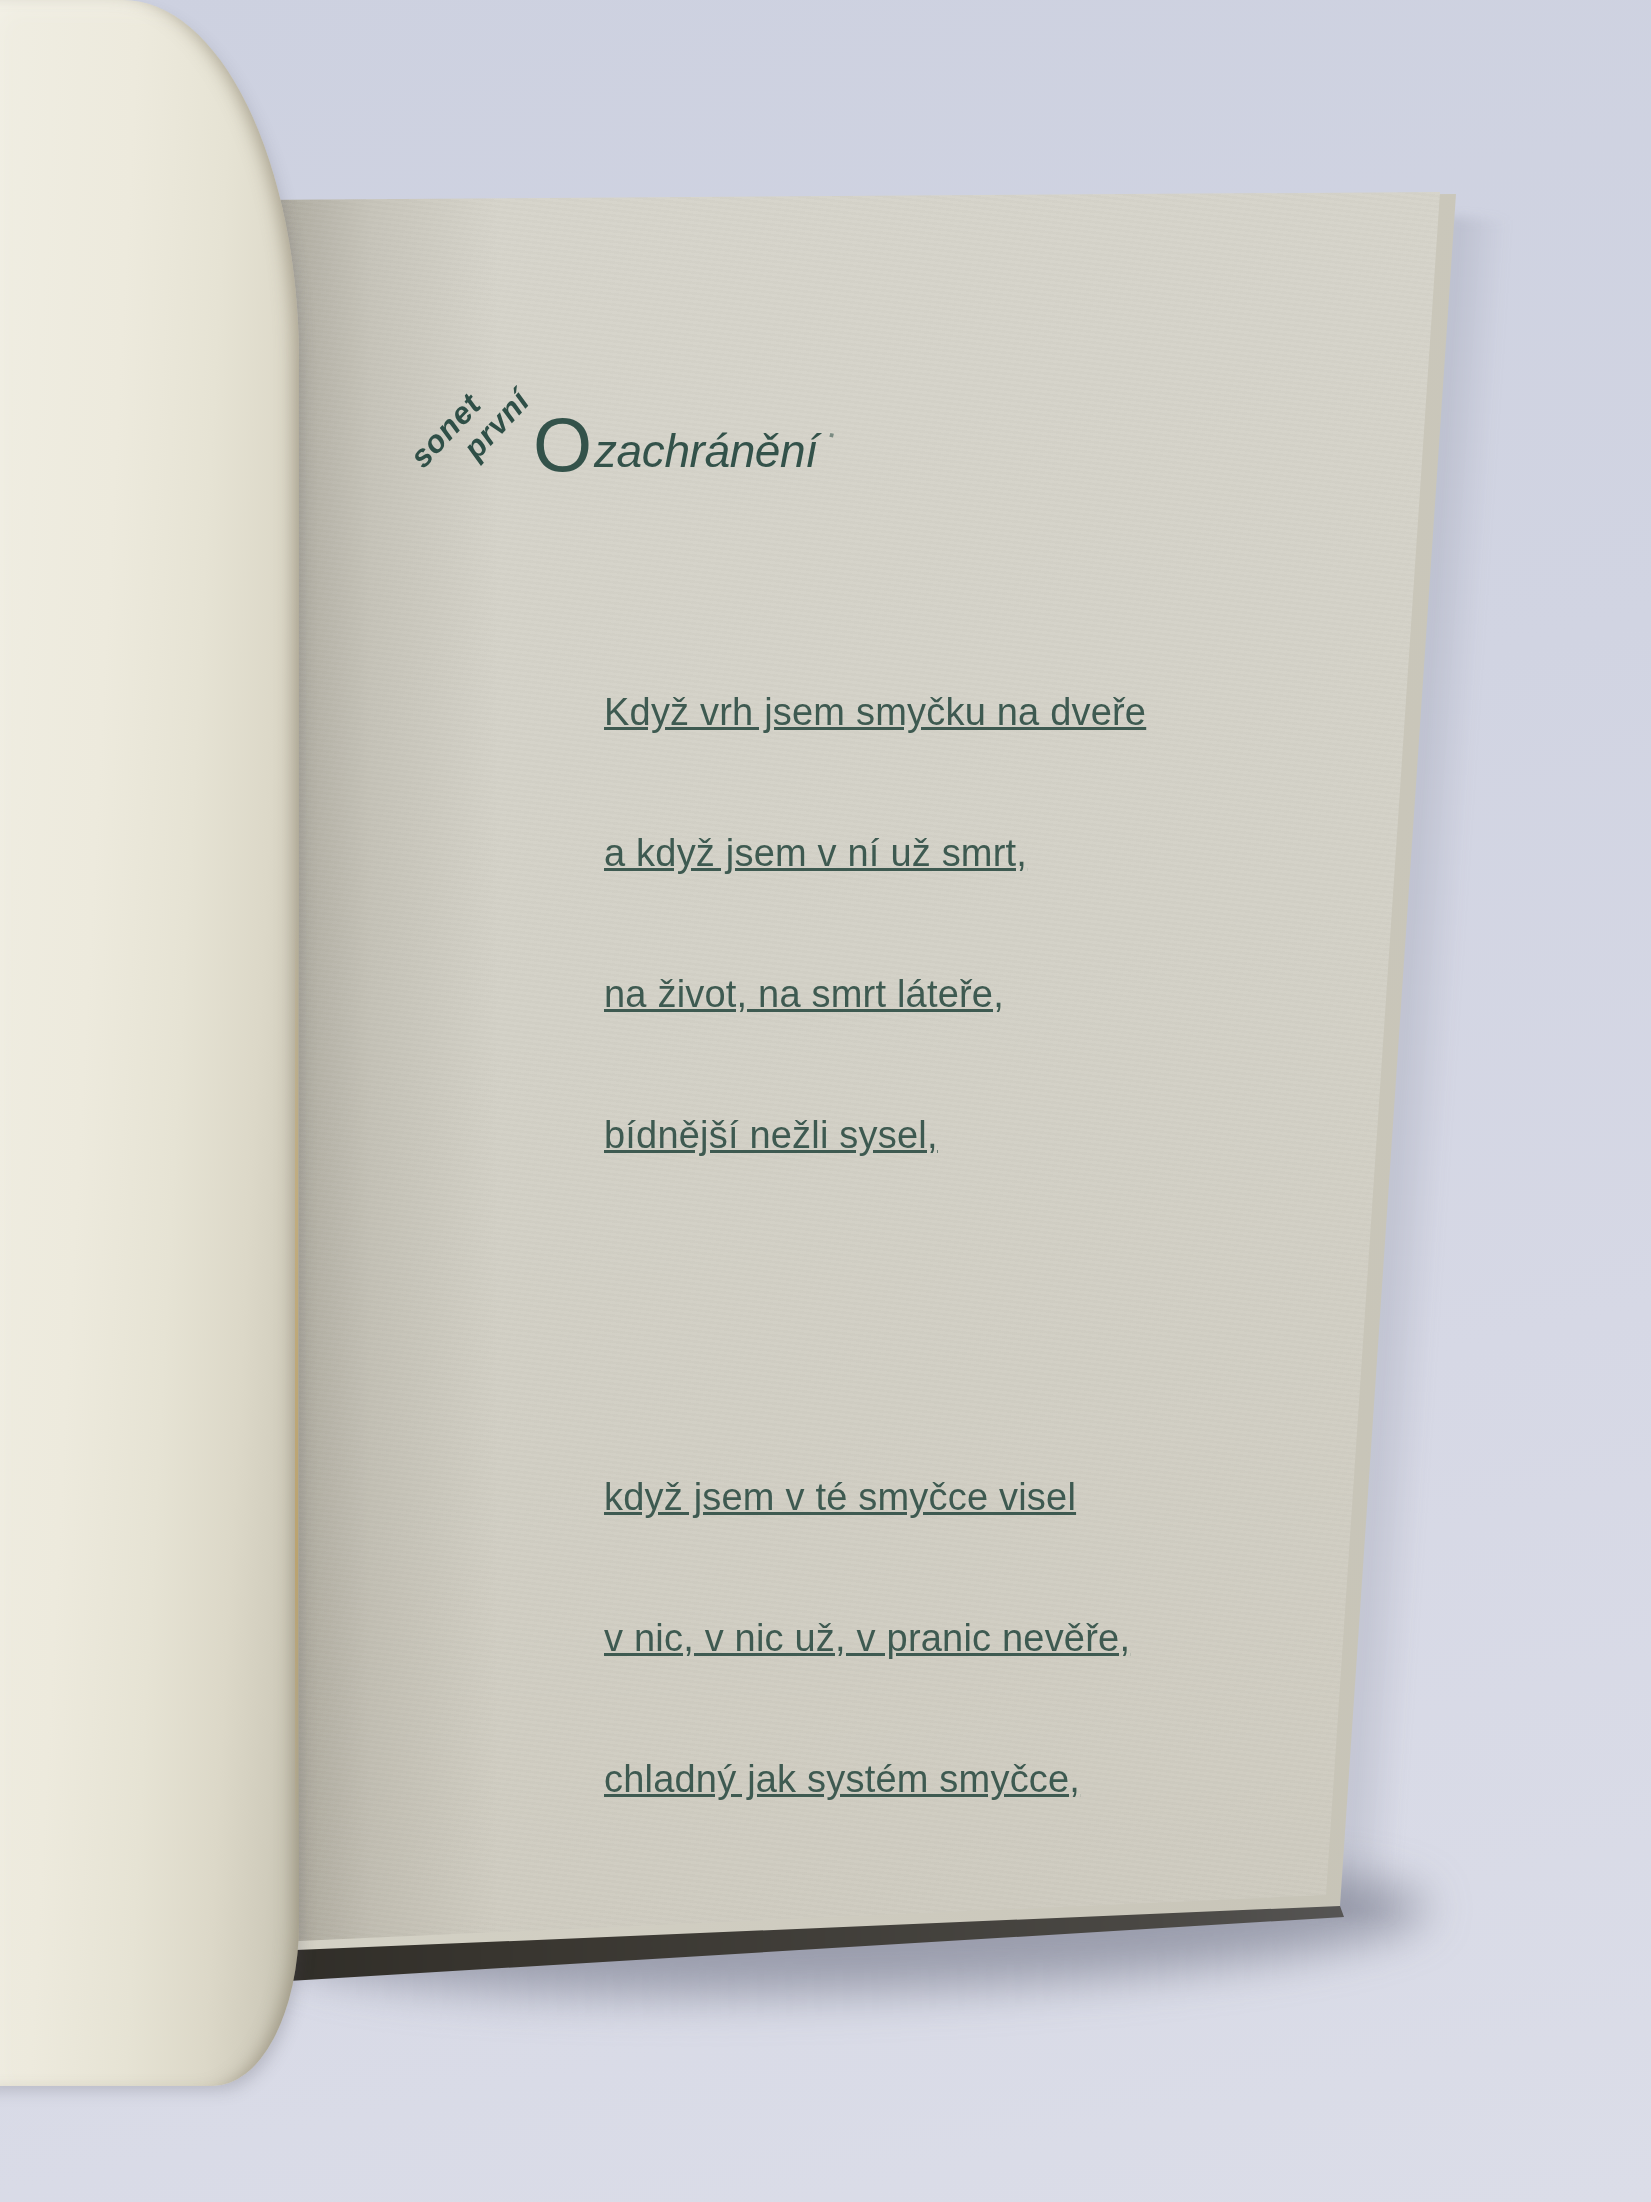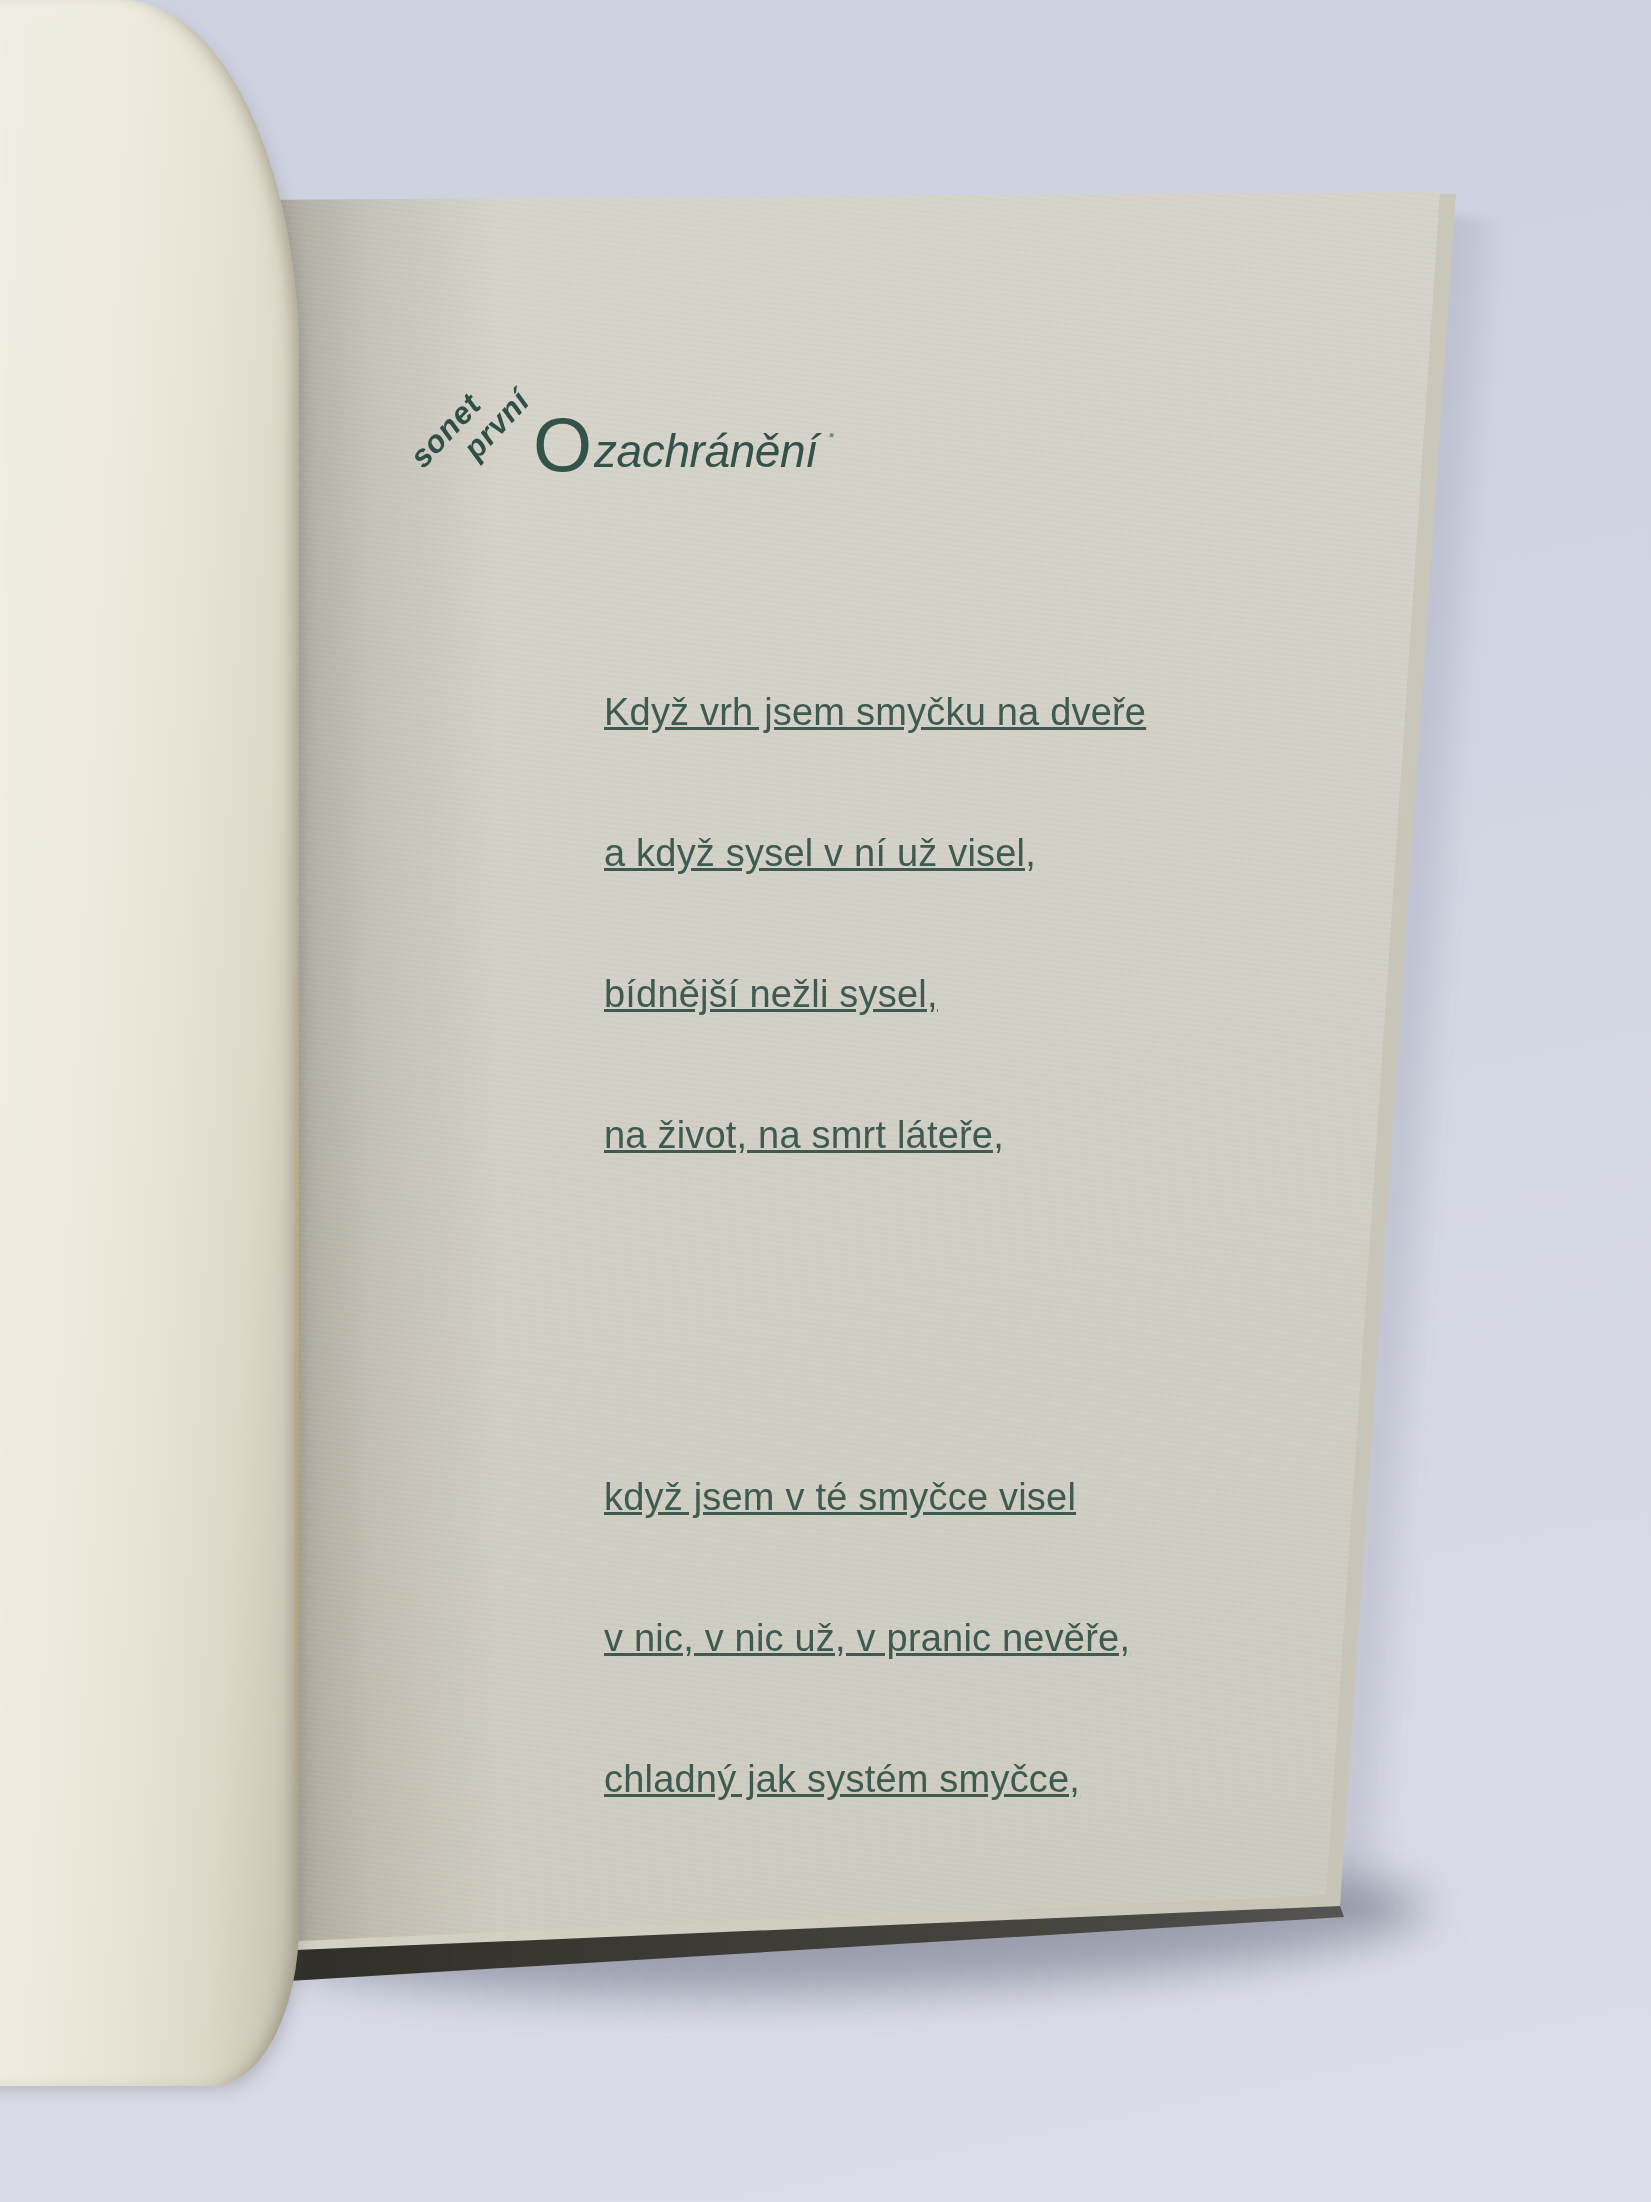--- a/index.html
+++ b/index.html
@@ -167,23 +167,23 @@
     <span class="label-prvni">první</span>
   </div>
 
   <div class="title-initial">O</div>
   <div class="title-word">zachránění</div>
   <div class="title-stray-mark">·</div>
 
   <div class="poem ink">
     <div class="stanza">
       <div class="poem-line">Když vrh jsem smyčku na dveře</div>
-      <div class="poem-line">a když sysel v ní už visel,</div>
+      <div class="poem-line">a když jsem v ní už smrt,</div>
+      <div class="poem-line">na život, na smrt láteře,</div>
       <div class="poem-line">bídnější nežli sysel,</div>
-      <div class="poem-line">na život, na smrt láteře,</div>
     </div>
     <div class="stanza">
       <div class="poem-line">když jsem v té smyčce visel</div>
       <div class="poem-line">v nic, v nic už, v pranic nevěře,</div>
       <div class="poem-line">chladný jak systém smyčce,</div>
     </div>
     <div class="stanza">
       
       
       

